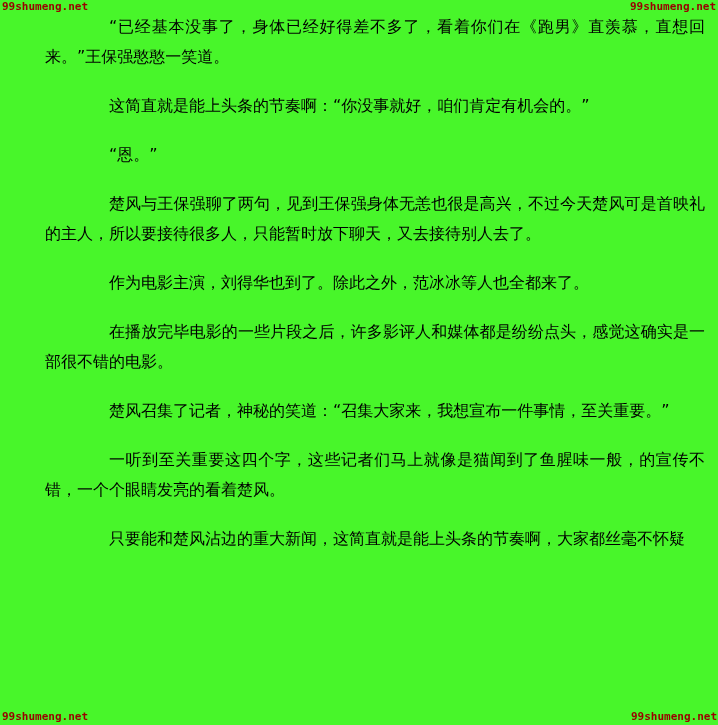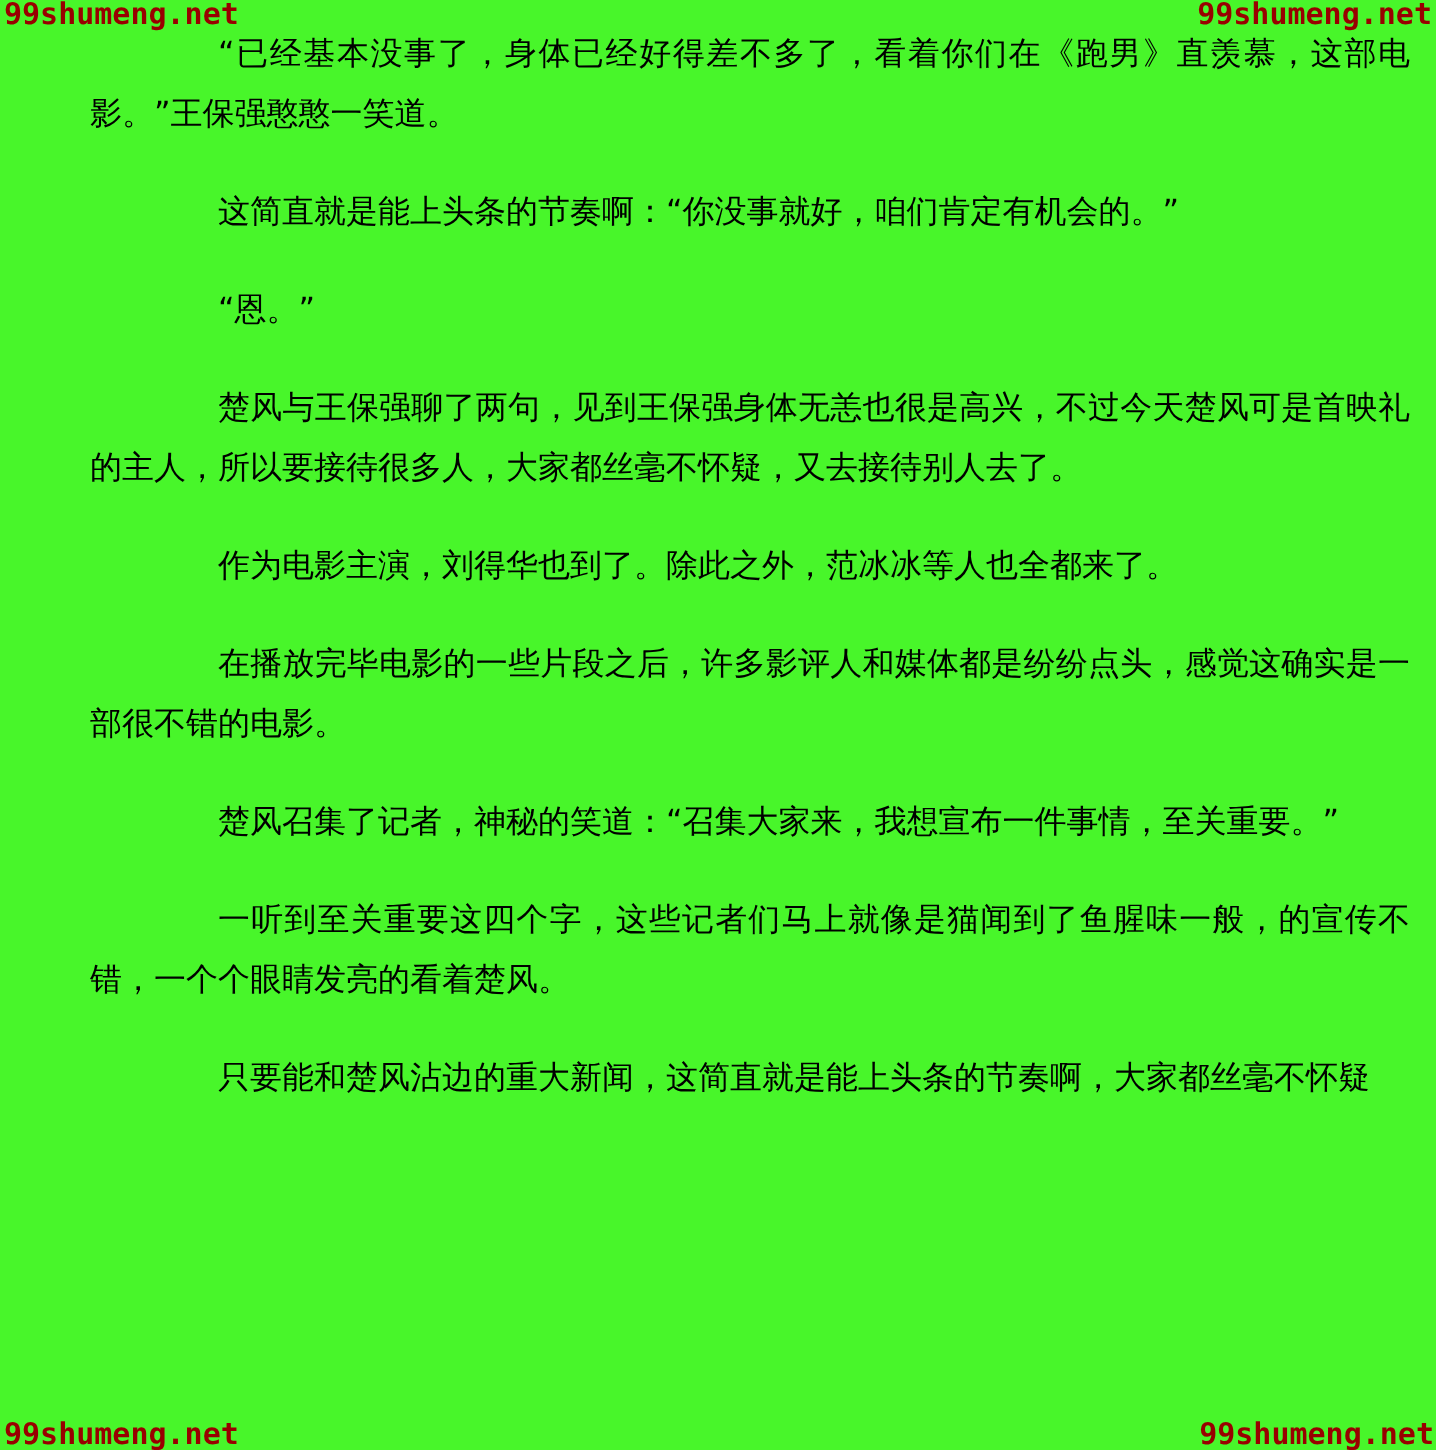--- a/index.html
+++ b/index.html
@@ -10,21 +10,21 @@
     width: 718px;
     height: 725px;
     position: relative;
     overflow: hidden;
     background: #48F62A; 
     font-family: "DejaVu Sans", sans-serif;
   }
   .watermark {
     position: absolute;
     font-family: "DejaVu Sans Mono", "Liberation Mono", monospace;
-    font-size: 15px;
+    font-size: 11px;
     font-weight: bold;
     letter-spacing: 0px;
     line-height: 12px;
     color: #990000; 
     white-space: nowrap;
     z-index: 5;
   }
   .wm-tl { left: 2px;  top: 1px; }
   .wm-tr { right: 2px; top: 1px; }
   .wm-bl { left: 2px;  bottom: 2px; }
@@ -47,24 +47,24 @@
   }
 </style>
 </head>
 <body style="background-color: rgb(72, 246, 42);">
 
 <div class="watermark wm-tl" style="color: rgb(153, 0, 0);">99shumeng.net</div>
 
 <div class="watermark wm-tr" style="color: rgb(153, 0, 0);">99shumeng.net</div>
 
 <div class="novel-text" style="color: rgb(0, 0, 0);">
-    <p class="para">“已经基本没事了，身体已经好得差不多了，看着你们在《跑男》直羡慕，这部电影。”王保强憨憨一笑道。</p>
+    <p class="para">“已经基本没事了，身体已经好得差不多了，看着你们在《跑男》直羡慕，直想回来。”王保强憨憨一笑道。</p>
     <p class="para">这简直就是能上头条的节奏啊：“你没事就好，咱们肯定有机会的。”</p>
     <p class="para">“恩。”</p>
-    <p class="para">楚风与王保强聊了两句，见到王保强身体无恙也很是高兴，不过今天楚风可是首映礼的主人，所以要接待很多人，大家都丝毫不怀疑，又去接待别人去了。</p>
+    <p class="para">楚风与王保强聊了两句，见到王保强身体无恙也很是高兴，不过今天楚风可是首映礼的主人，所以要接待很多人，只能暂时放下聊天，又去接待别人去了。</p>
     <p class="para">作为电影主演，刘得华也到了。除此之外，范冰冰等人也全都来了。</p>
     <p class="para">在播放完毕电影的一些片段之后，许多影评人和媒体都是纷纷点头，感觉这确实是一部很不错的电影。</p>
     <p class="para">楚风召集了记者，神秘的笑道：“召集大家来，我想宣布一件事情，至关重要。”</p>
     <p class="para">一听到至关重要这四个字，这些记者们马上就像是猫闻到了鱼腥味一般，的宣传不错，一个个眼睛发亮的看着楚风。</p>
     <p class="para">只要能和楚风沾边的重大新闻，这简直就是能上头条的节奏啊，大家都丝毫不怀疑</p>
   </div>
 
 <div class="watermark wm-bl" style="color: rgb(153, 0, 0);">99shumeng.net</div>
 
 <div class="watermark wm-br" style="color: rgb(153, 0, 0);">99shumeng.net</div>

